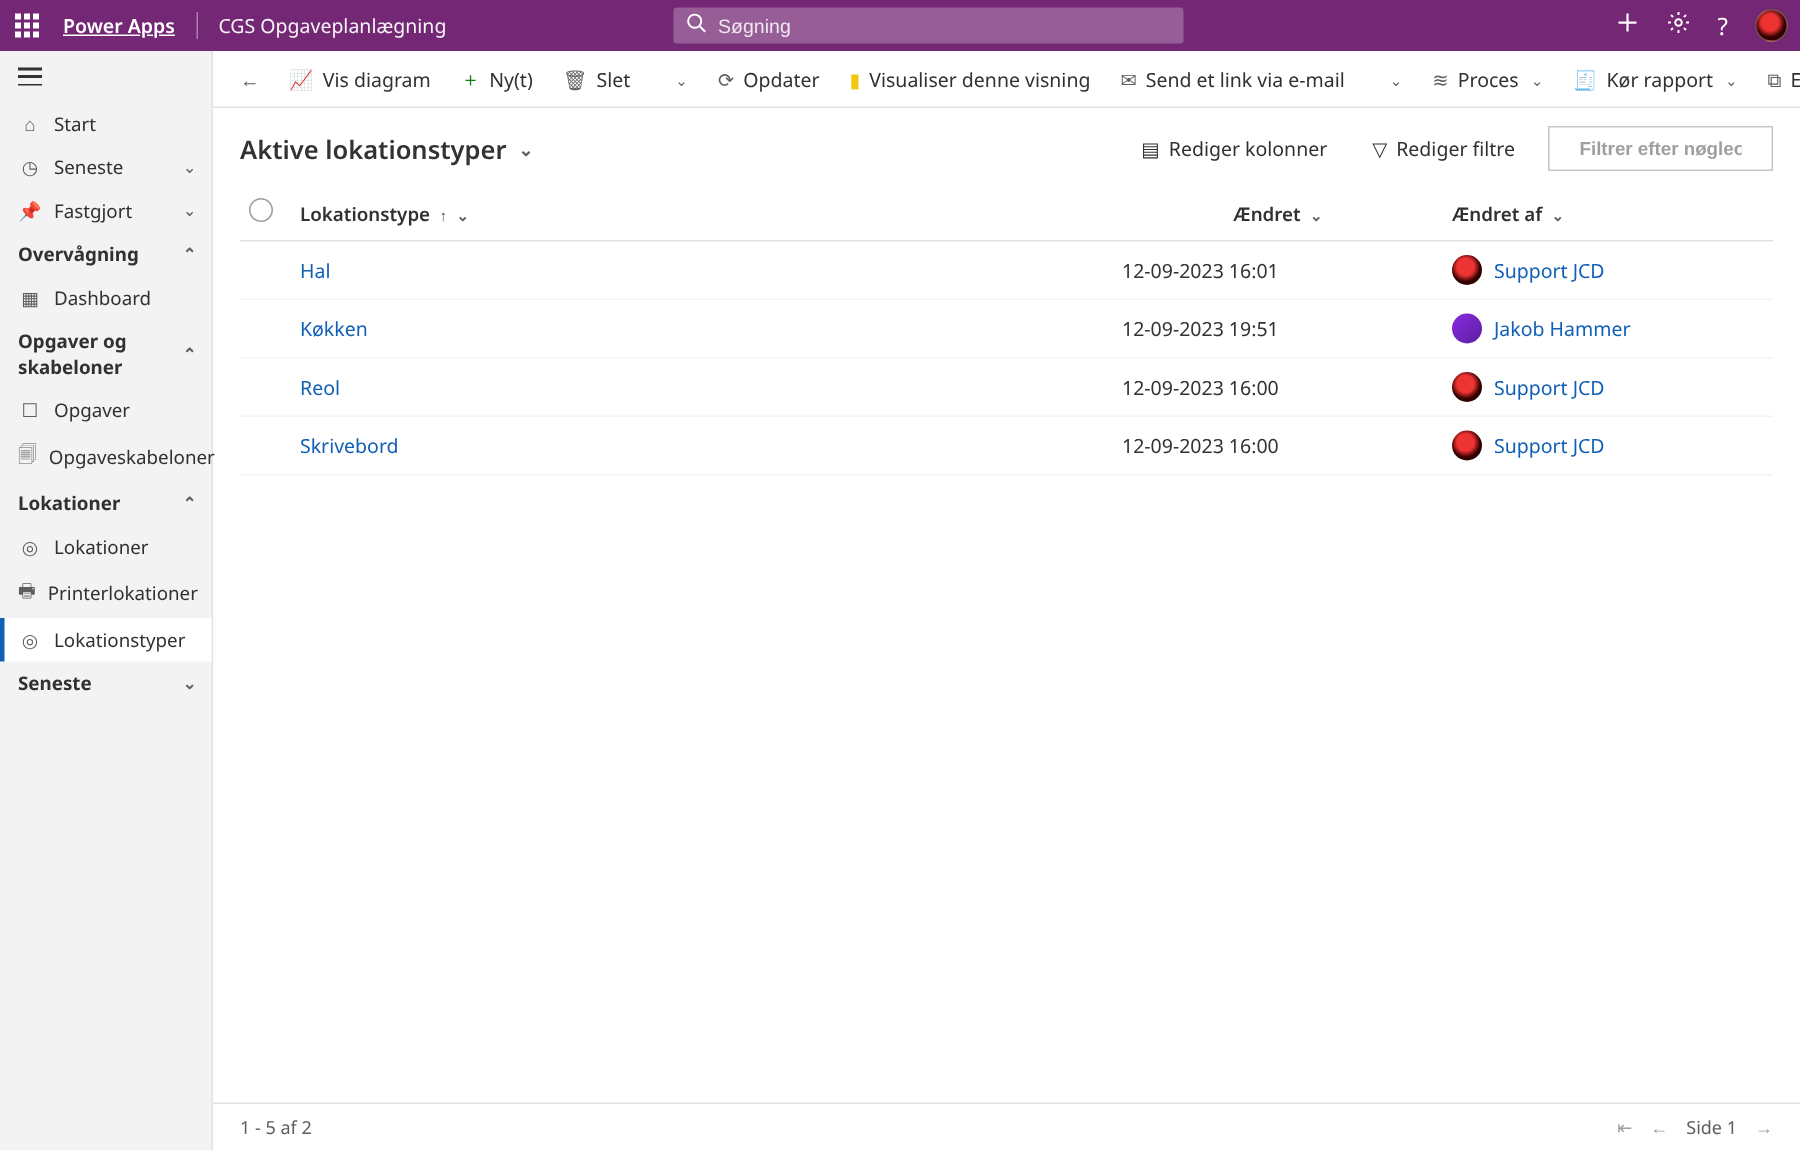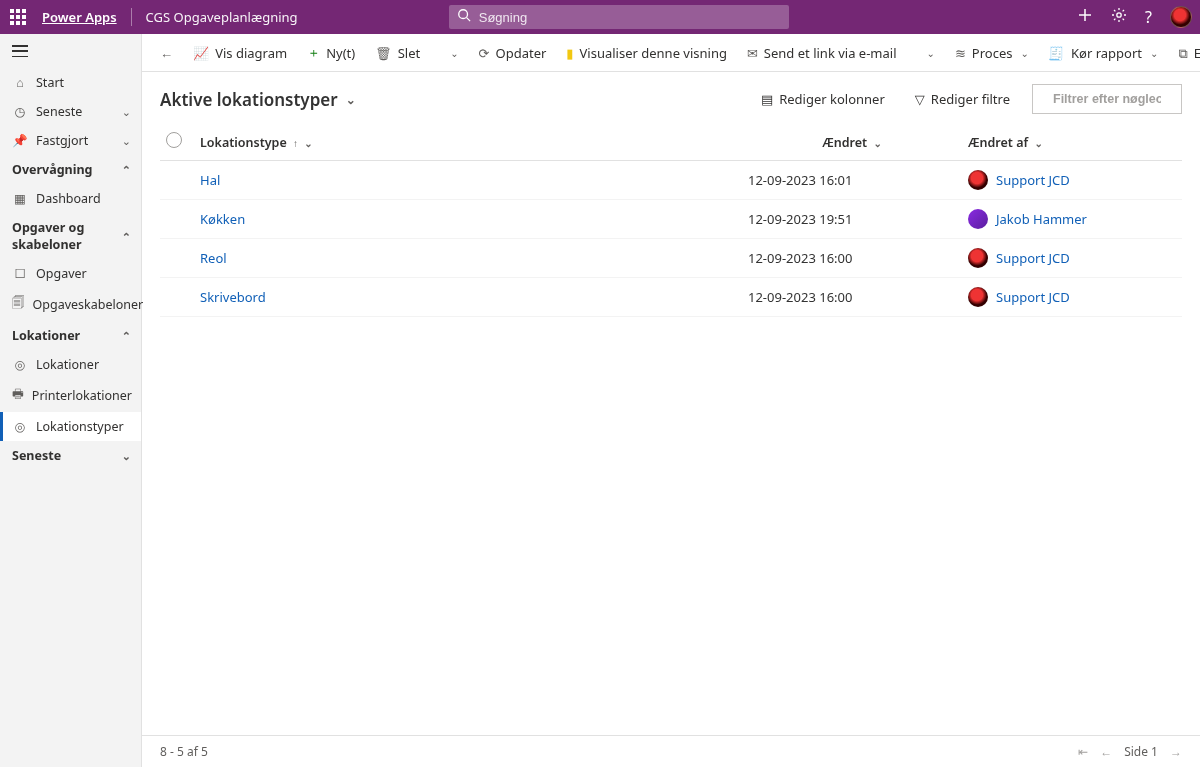--- a/index.html
+++ b/index.html
@@ -434,21 +434,21 @@
                   <span class="uavatar red"></span>
                   <a href="#">Support JCD</a>
                 </div>
               </td>
             </tr>
           </tbody>
       </table>
     </div>
 
     <div class="footer">
-      <span>8 - 5 af 5</span>
+      <span>1 - 5 af 2</span>
       <div class="spacer"></div>
       <div class="pager">
         <span class="pbtn">⇤</span>
         <span class="pbtn">←</span>
         <span>Side 1</span>
         <span class="pbtn">→</span>
       </div>
     </div>
   </div>
 </div>

